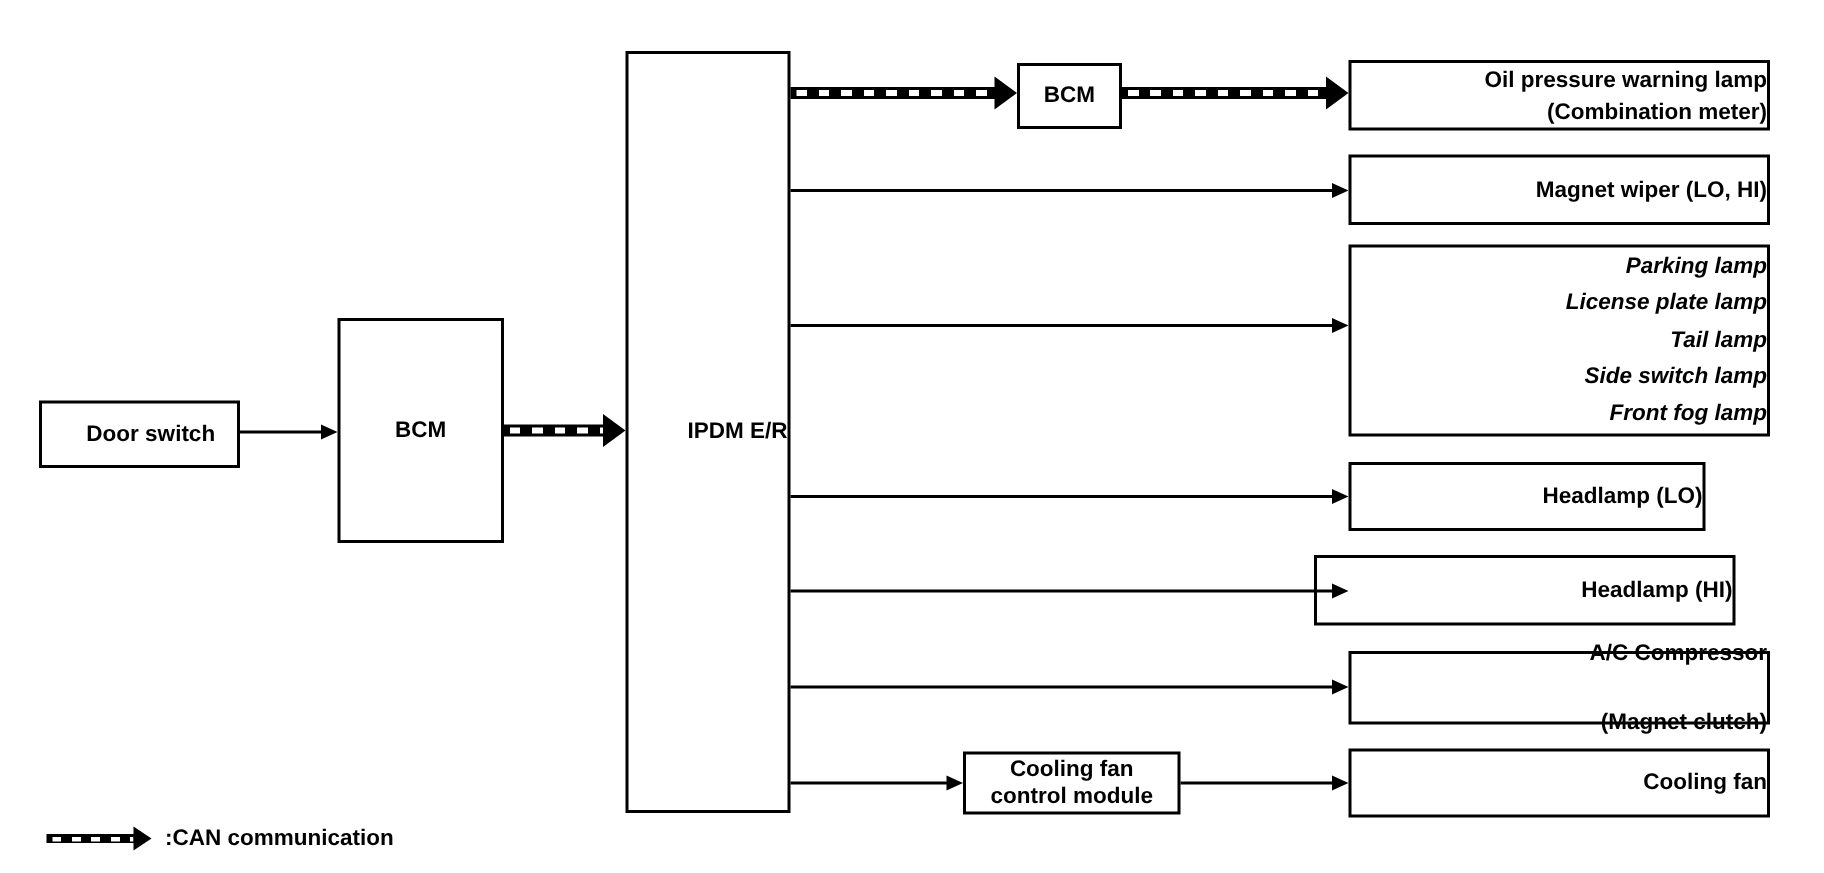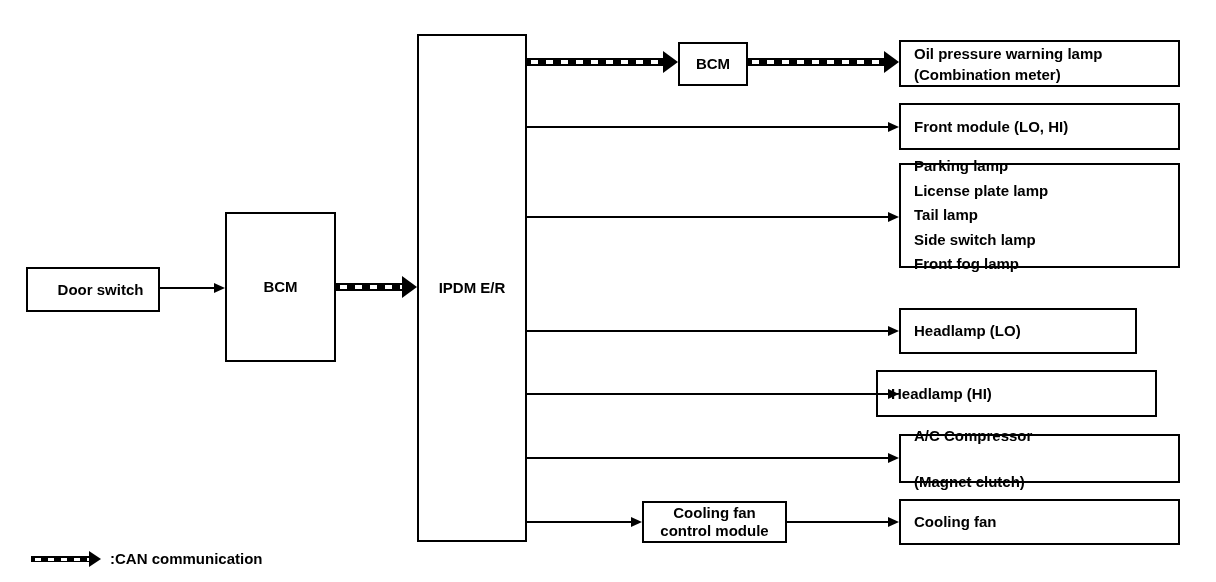--- a/index.html
+++ b/index.html
@@ -2,21 +2,21 @@
 <html><head>
 <meta charset="utf-8">
 <style>
   html,body { margin:0; padding:0; background:#ffffff; }
   .canvas {
     position:relative; width:1216px; height:582px; background:#ffffff;
     font-family:"Liberation Sans", sans-serif; color:#000; overflow:hidden;
   }
   .box {
     position:absolute; border:2px solid #000; background:#fff;
-    box-sizing:border-box; font-size:15px; font-weight:bold; line-height:20px;
+    box-sizing:border-box; font-size:15px; font-weight:bold; line-height:20px;text-align:right;
   }
   .box.center { display:flex; align-items:center; justify-content:center; text-align:center; }
   .box.leftpad { display:flex; flex-direction:column; justify-content:center; padding-left:13px; }
   .lh21 div { line-height:21px; }
   .lh24 div { line-height:24.5px; }
   .lh18 div { line-height:18.5px; }
 
   
   .arr { position:absolute; height:12px; }
   .arr .ln { position:absolute; left:0; right:9px; top:5px; height:1.5px; background:#000; }
@@ -42,43 +42,43 @@
 <div class="canvas">
 
   <div class="box center" style="left:26px; top:267px; width:134px; height:45px;padding-left:15px;">
     <span>Door switch</span>
   </div>
 
   <div class="box center" style="left:225px; top:212px; width:111px; height:150px;">
     <span>BCM</span>
   </div>
 
-  <div class="box center" style="left:417px; top:34px; width:110px; height:508px;">
+  <div class="box center" style="left:417px; top:34px; width:110px; height:508px;justify-content:flex-end;">
     <span>IPDM E/R</span>
   </div>
 
   <div class="box center" style="left:678px; top:42px; width:70px; height:44px;">
     <span>BCM</span>
   </div>
 
   <div class="box center lh18" style="left:642px; top:501px; width:145px; height:42px; flex-direction:column;">
     <div>Cooling fan</div>
     <div>control module</div>
   </div>
 
   <div class="box leftpad lh21" style="left:899px; top:40px; width:281px; height:47px;">
     <div>Oil pressure warning lamp</div>
     <div>(Combination meter)</div>
   </div>
 
   <div class="box leftpad" style="left:899px; top:103px; width:281px; height:47px;">
-    <div>Front module (LO, HI)</div>
+    <div>Magnet wiper (LO, HI)</div>
   </div>
 
-  <div class="box leftpad lh24" style="left:899px; top:163px; width:281px; height:105px;">
+  <div class="box leftpad lh24" style="left:899px; top:163px; width:281px; height:128px;font-style:italic;">
     <div>Parking lamp</div>
     <div>License plate lamp</div>
     <div>Tail lamp</div>
     <div>Side switch lamp</div>
     <div>Front fog lamp</div>
   </div>
 
   <div class="box leftpad" style="left:899px; top:308px; width:238px; height:46px;">
     <div>Headlamp (LO)</div>
   </div>

